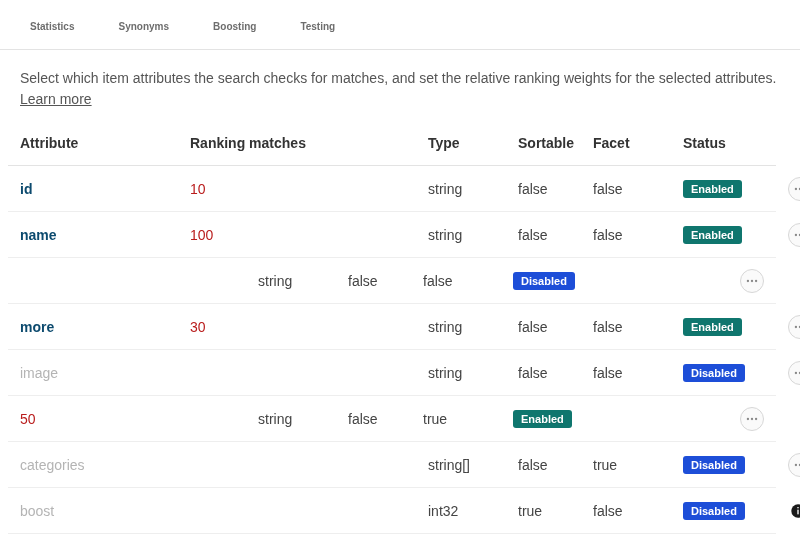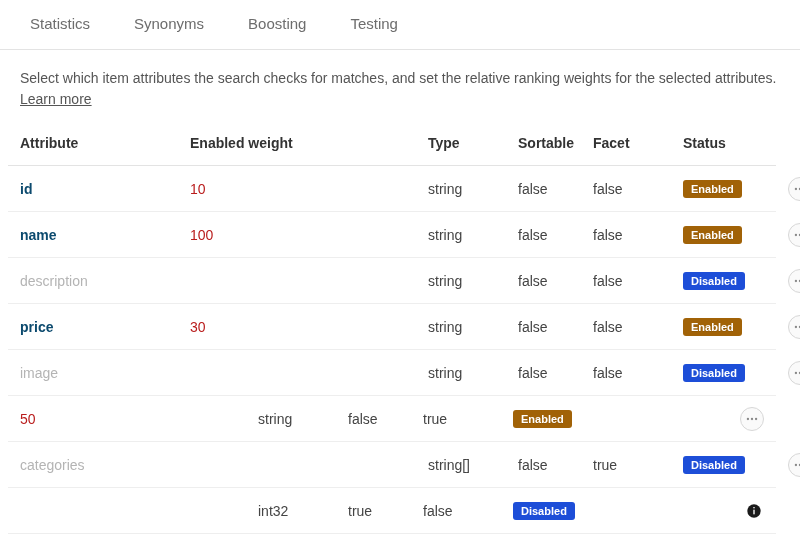--- a/index.html
+++ b/index.html
@@ -13,23 +13,23 @@
   }
   .tabs {
     display: flex;
     align-items: flex-end;
     height: 50px;
     border-bottom: 1px solid #e3e3e3;
     padding-left: 8px;
   }
   .tab {
     padding: 14px 22px 14px;
-    font-size: 15px;
+    font-size: 10px;
     color: #6d6d6d;
-    font-weight: 400;
+    font-weight: 700;
     cursor: pointer;
     border-bottom: 3px solid transparent;
   }
   .tab.active {
     color: #e08a2a;
     border-bottom-color: #e08a2a;
   }
   .intro {
     padding: 18px 20px 10px 20px;
     font-size: 14px;
@@ -71,21 +71,21 @@
   .attr-disabled { color:#b4b4b4; }
   .row.header .col-weight { color:#333; }
   .badge {
     display:inline-block;
     font-size:11px;
     font-weight:600;
     color:#fff;
     padding:3px 8px;
     border-radius:3px;
   }
-  .badge.enabled  { background:#a16207; text-shadow:0 1px 0 rgba(0,0,0,.1);}
+  .badge.enabled  { background:#0f766e; text-shadow:0 1px 0 rgba(0,0,0,.1);}
   .badge.disabled { background:#1d4ed8; }
   .more-btn {
     width:24px; height:24px;
     border:1px solid #d7d7d7;
     border-radius:50%;
     background:#fafafa;
     color:#888;
     display:flex; align-items:center; justify-content:center;
     cursor:pointer;
     font-size:12px; line-height:1;
@@ -108,21 +108,21 @@
 </div>
 
 <div class="intro">
   <span>Select which item attributes the search checks for matches, and set the relative ranking weights for the selected attributes. </span><a>Learn more</a>
 </div>
 
 <div class="table">
 
   <div class="row header">
     <div class="col-attr">Attribute</div>
-    <div class="col-weight">Enabled weight</div>
+    <div class="col-weight">Ranking matches</div>
     <div class="col-type">Type</div>
     <div class="col-sort">Sortable</div>
     <div class="col-facet">Facet</div>
     <div class="col-status">Status</div>
     <div class="col-action"></div>
   </div>
 
   <div id="rows-mount">
       <div class="row">
         <div class="col-attr attr-enabled">id</div>
@@ -156,40 +156,39 @@
               <svg width="14" height="14" viewBox="0 0 24 24" fill="currentColor">
                 <circle cx="5" cy="12" r="2"></circle>
                 <circle cx="12" cy="12" r="2"></circle>
                 <circle cx="19" cy="12" r="2"></circle>
               </svg>
             </span>
           </div>
         </div>
       </div>
       <div class="row">
-        <div class="col-attr attr-disabled">description</div>
-        <div class="col-weight"></div>
-        <div class="col-type">string</div>
-        <div class="col-sort">false</div>
-        <div class="col-facet">false</div>
-        <div class="col-status"><span class="badge disabled">Disabled</span></div>
-        <div class="col-action">
-          <div class="more-btn">
-            <span>
-              <svg width="14" height="14" viewBox="0 0 24 24" fill="currentColor">
-                <circle cx="5" cy="12" r="2"></circle>
-                <circle cx="12" cy="12" r="2"></circle>
-                <circle cx="19" cy="12" r="2"></circle>
-              </svg>
-            </span>
-          </div>
-        </div>
-      </div>
-      <div class="row">
-        <div class="col-attr attr-enabled">price</div>
+        <div class="col-weight"></div>
+        <div class="col-type">string</div>
+        <div class="col-sort">false</div>
+        <div class="col-facet">false</div>
+        <div class="col-status"><span class="badge disabled">Disabled</span></div>
+        <div class="col-action">
+          <div class="more-btn">
+            <span>
+              <svg width="14" height="14" viewBox="0 0 24 24" fill="currentColor">
+                <circle cx="5" cy="12" r="2"></circle>
+                <circle cx="12" cy="12" r="2"></circle>
+                <circle cx="19" cy="12" r="2"></circle>
+              </svg>
+            </span>
+          </div>
+        </div>
+      </div>
+      <div class="row">
+        <div class="col-attr attr-enabled">more</div>
         <div class="col-weight">30</div>
         <div class="col-type">string</div>
         <div class="col-sort">false</div>
         <div class="col-facet">false</div>
         <div class="col-status"><span class="badge enabled">Enabled</span></div>
         <div class="col-action">
           <div class="more-btn">
             <span>
               <svg width="14" height="14" viewBox="0 0 24 24" fill="currentColor">
                 <circle cx="5" cy="12" r="2"></circle>
@@ -250,20 +249,21 @@
               <svg width="14" height="14" viewBox="0 0 24 24" fill="currentColor">
                 <circle cx="5" cy="12" r="2"></circle>
                 <circle cx="12" cy="12" r="2"></circle>
                 <circle cx="19" cy="12" r="2"></circle>
               </svg>
             </span>
           </div>
         </div>
       </div>
       <div class="row">
+        <div class="col-attr attr-disabled">boost</div>
         <div class="col-weight"></div>
         <div class="col-type">int32</div>
         <div class="col-sort">true</div>
         <div class="col-facet">false</div>
         <div class="col-status"><span class="badge disabled">Disabled</span></div>
         <div class="col-action">
           <div class="info-icon">
             <svg width="16" height="16" viewBox="0 0 24 24" fill="currentColor">
               <circle cx="12" cy="12" r="10"></circle>
               <rect x="11" y="10" width="2" height="7" fill="#fff"></rect>

